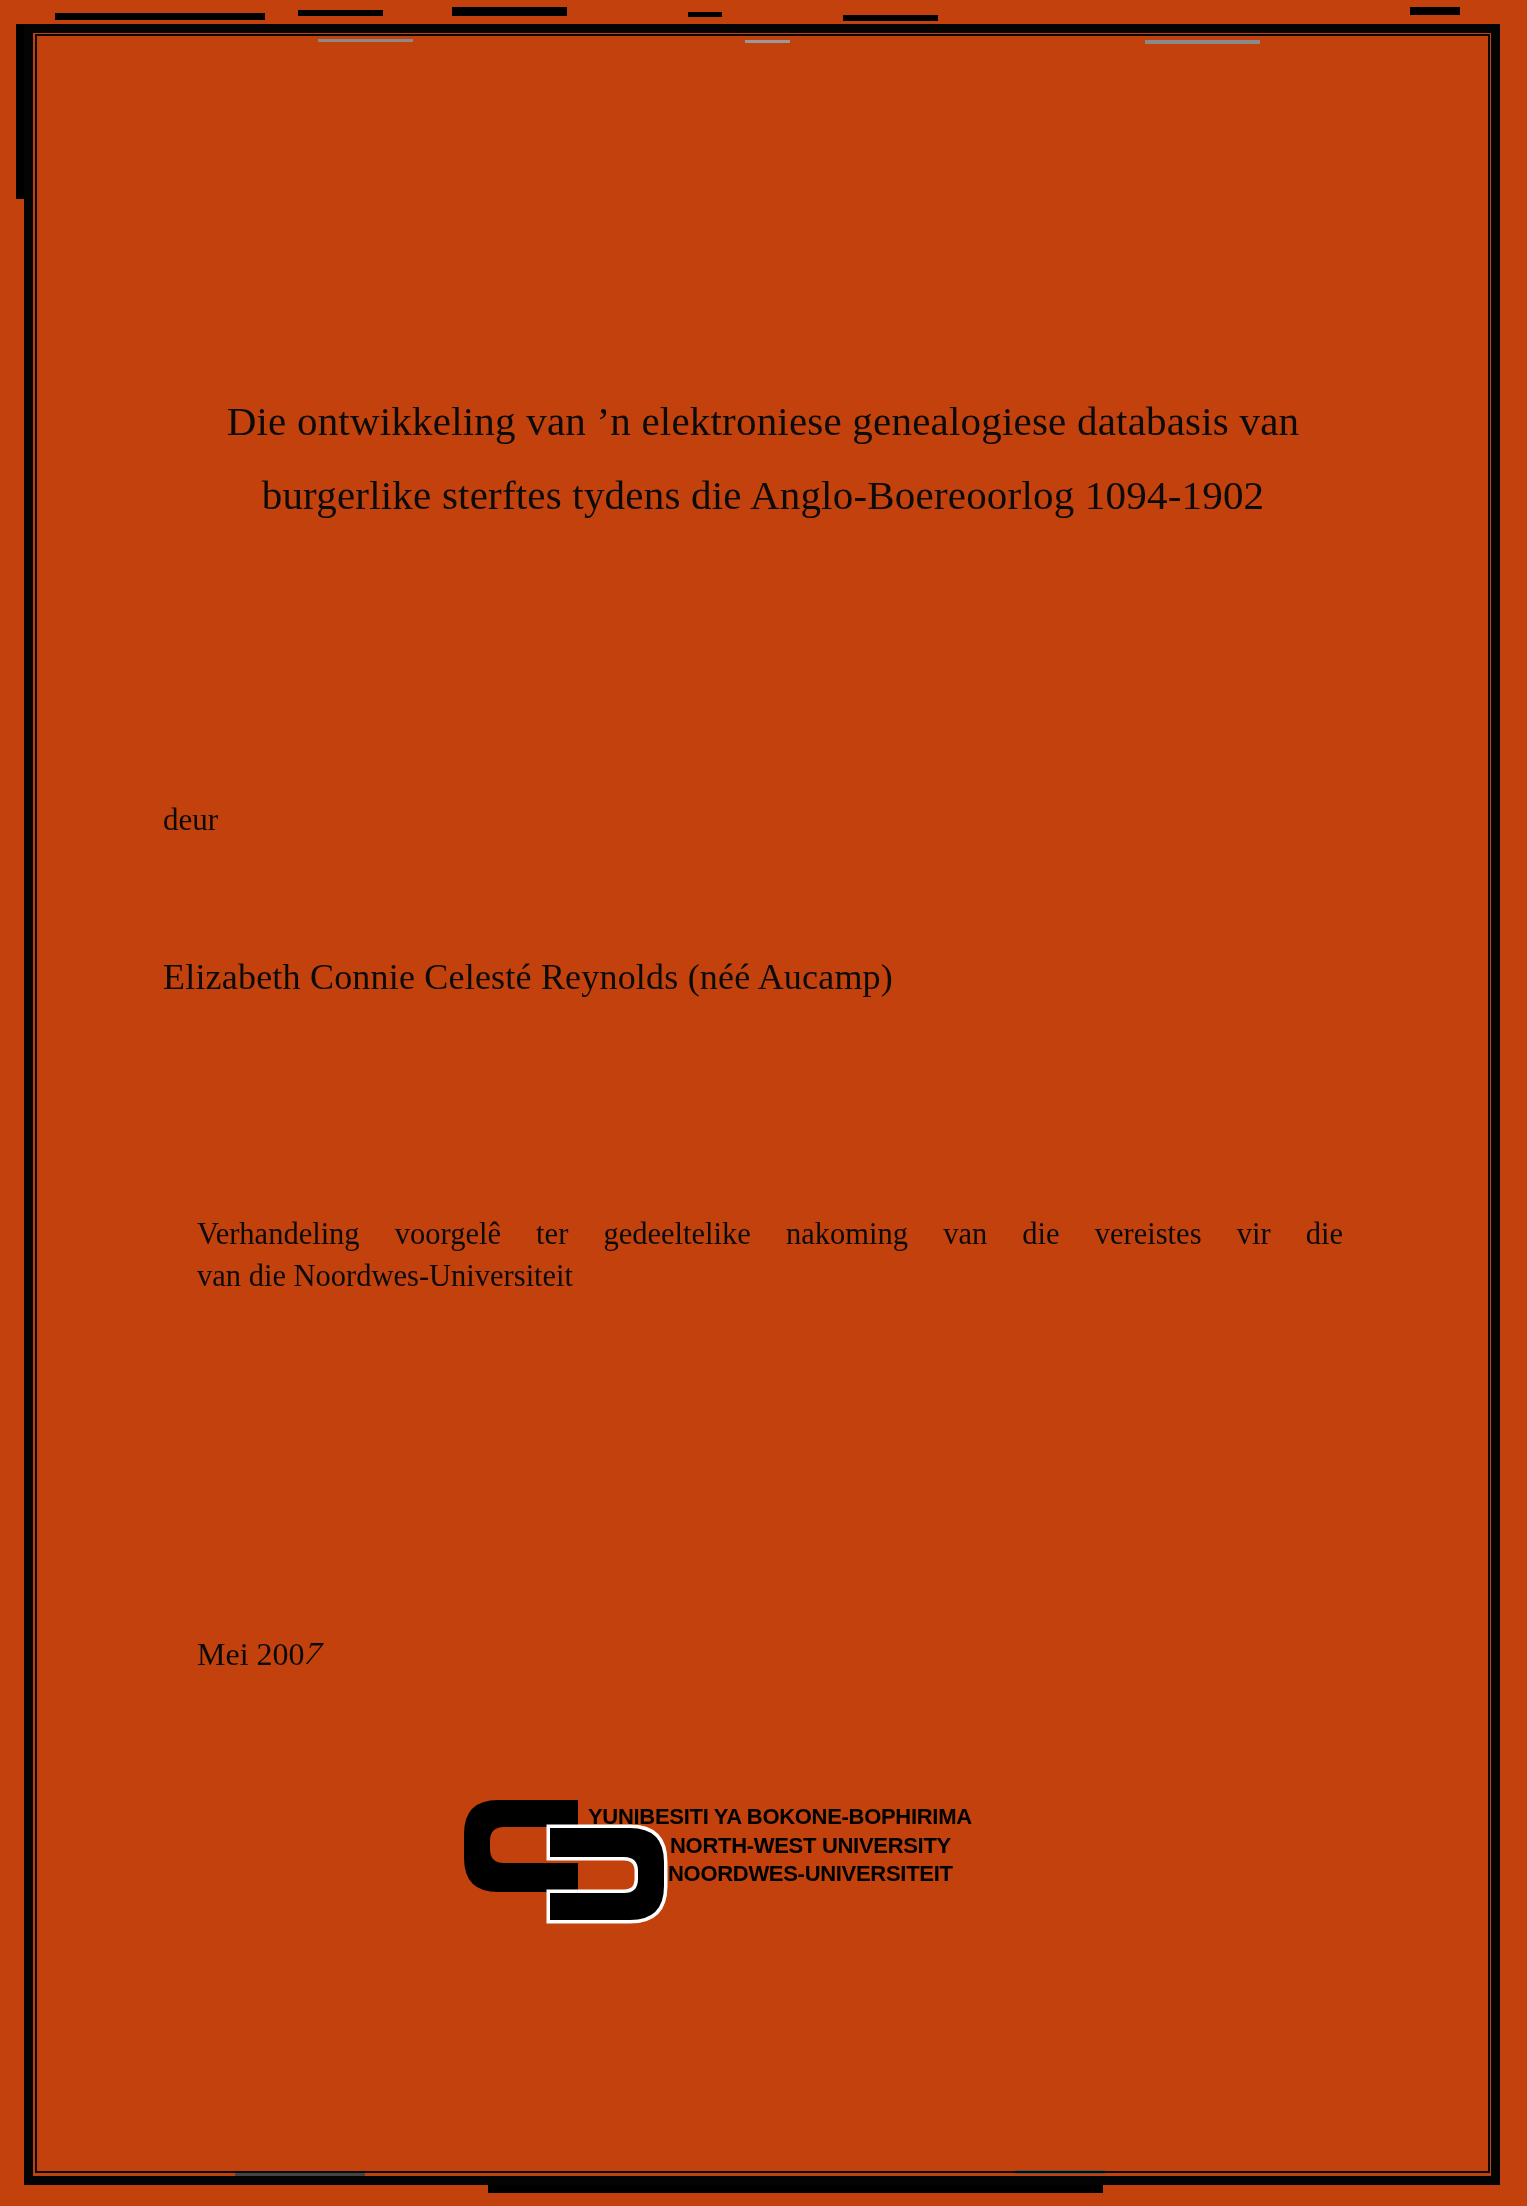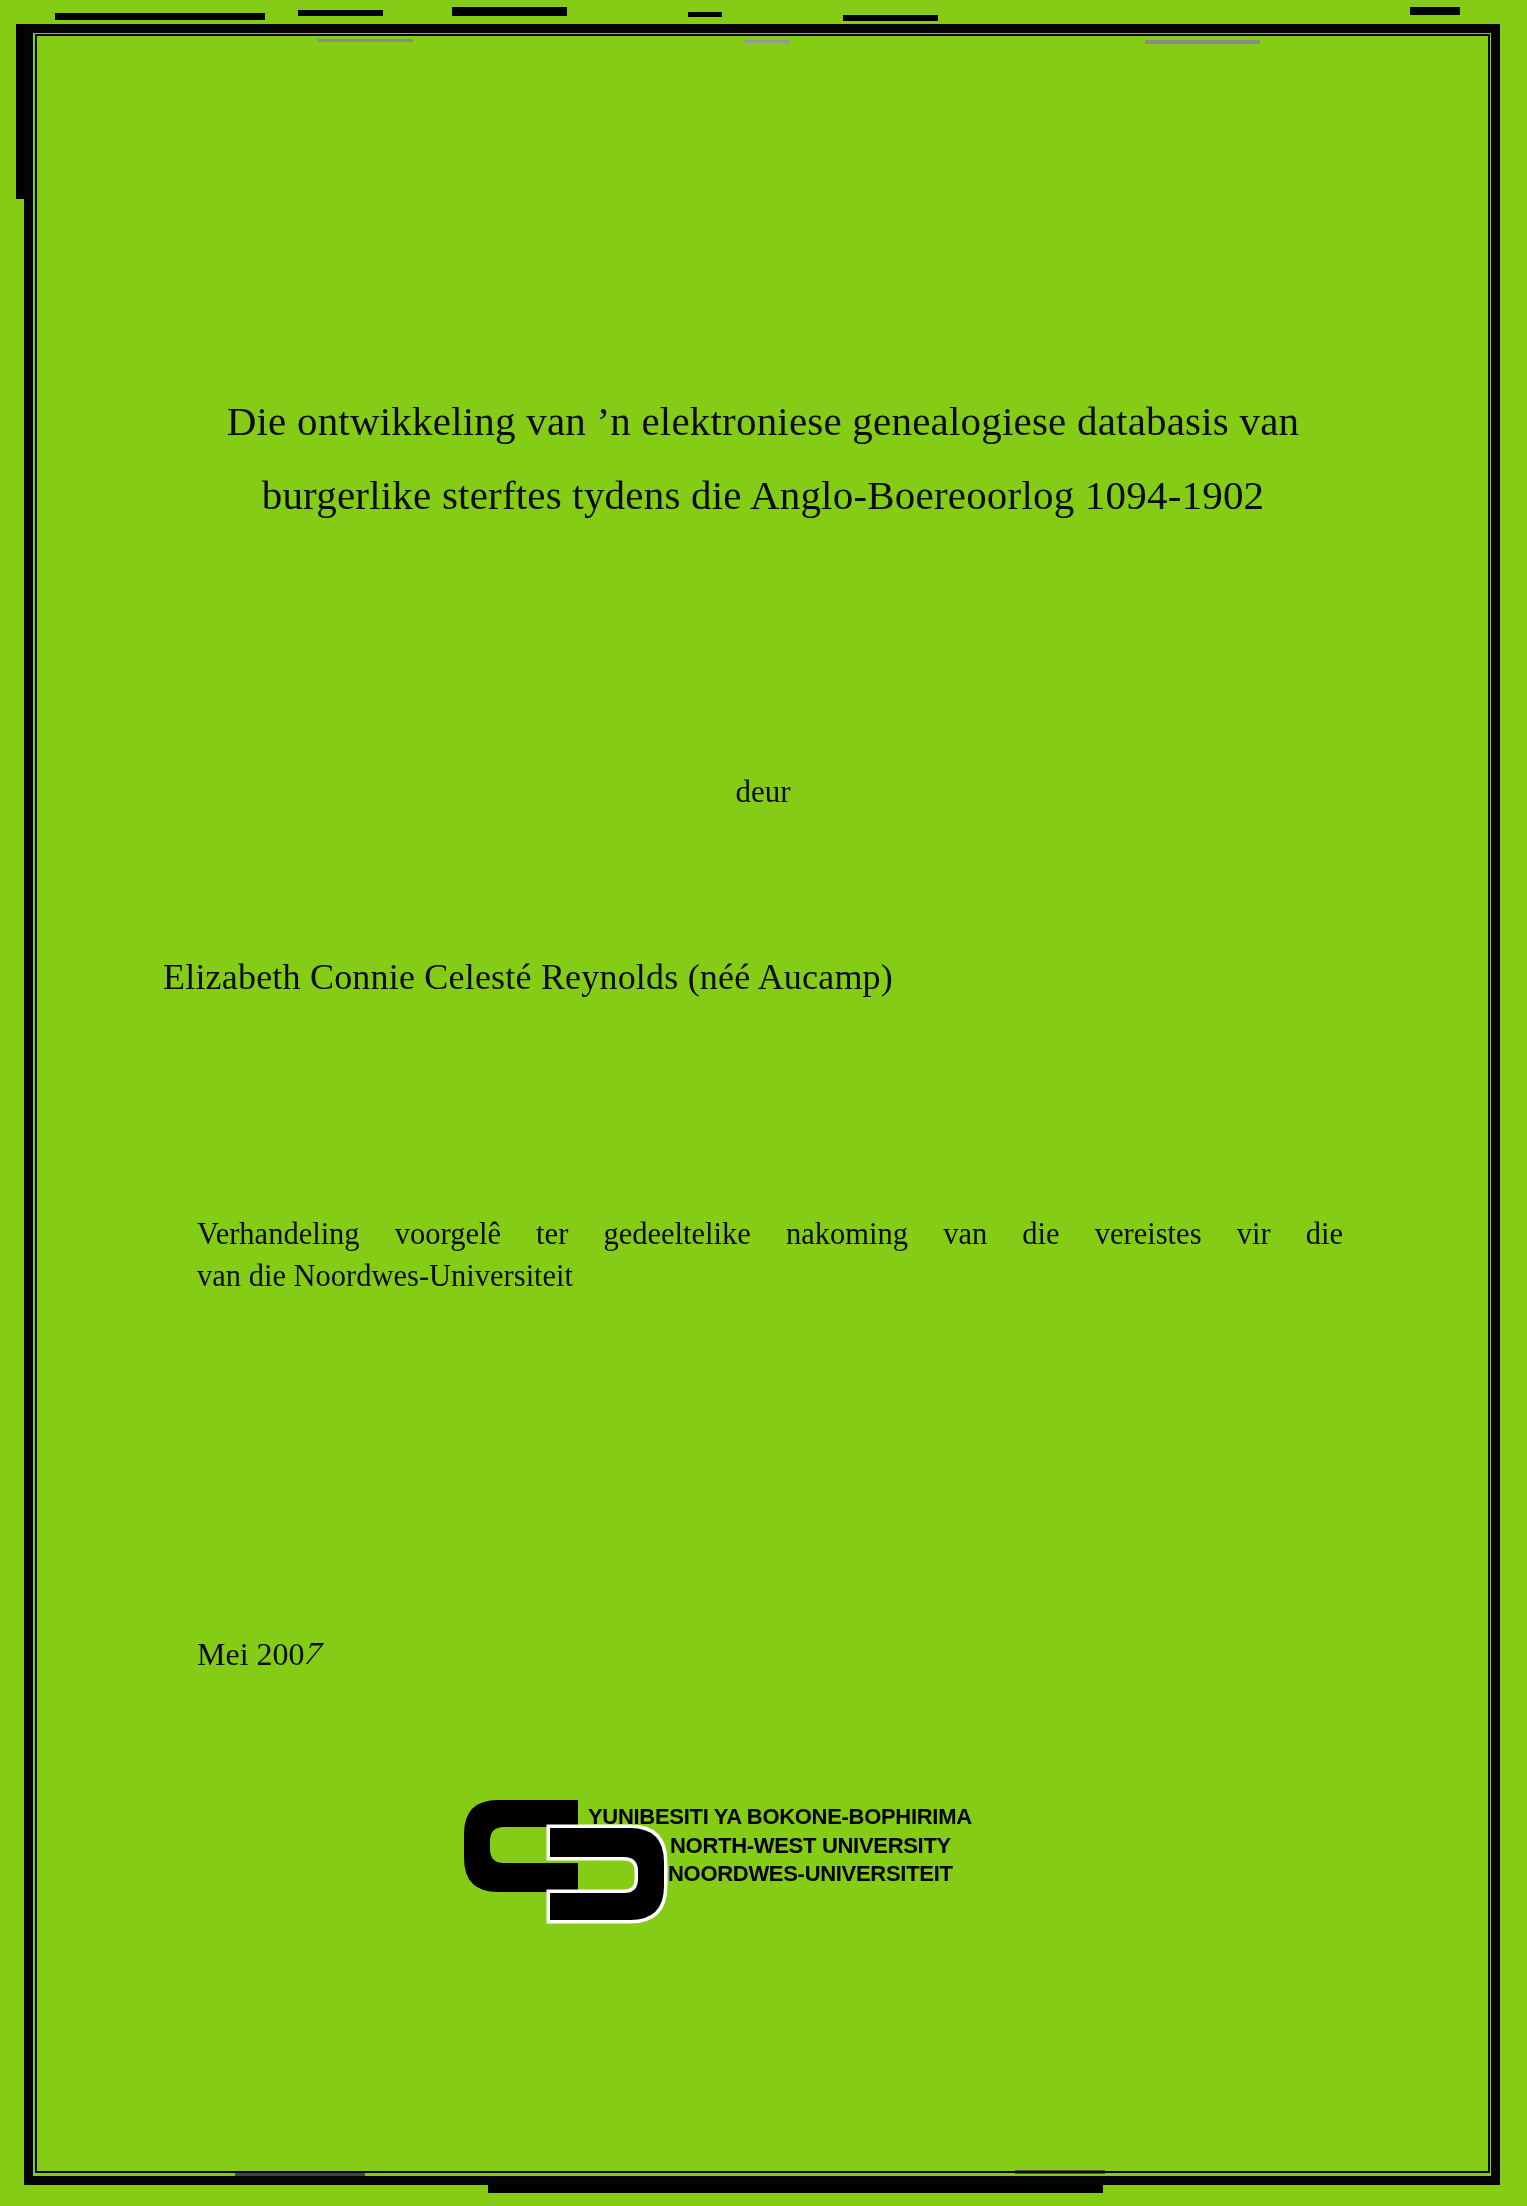--- a/index.html
+++ b/index.html
@@ -1,20 +1,20 @@
 <!DOCTYPE html>
 <html><head>
 <meta charset="utf-8">
 <style>
   html, body { margin: 0; padding: 0; background: #ffffff; }
   .page {
     position: relative;
     width: 1527px;
     height: 2206px;
-    background: #84cc16;
+    background: #c2410c;
     overflow: hidden;
     font-family: "Liberation Serif", "DejaVu Serif", serif;
     color: #0b0b0b;
   }
   .frame-outer {
     position: absolute;
     left: 24px; top: 24px;
     width: 1476px; height: 2161px;
     border: 9px solid #040404;
     box-sizing: border-box;
@@ -31,23 +31,23 @@
     left: 163px; top: 384px;
     width: 1200px;
     text-align: center;
     font-size: 41px;
     line-height: 74px;
     letter-spacing: 0.2px;
     white-space: nowrap;
   }
   .byline {
     position: absolute;
-    left: 163px; top: 772px;
+    left: 163px; top: 800px;
     width: 1200px;
-    text-align: center;
+    text-align: left;
     font-size: 31px;
     line-height: 40px;
   }
   .author-line {
     position: absolute;
     left: 163px; top: 953px;
     width: 1200px;
     font-size: 36px;
     line-height: 48px;
     letter-spacing: 0.2px;

